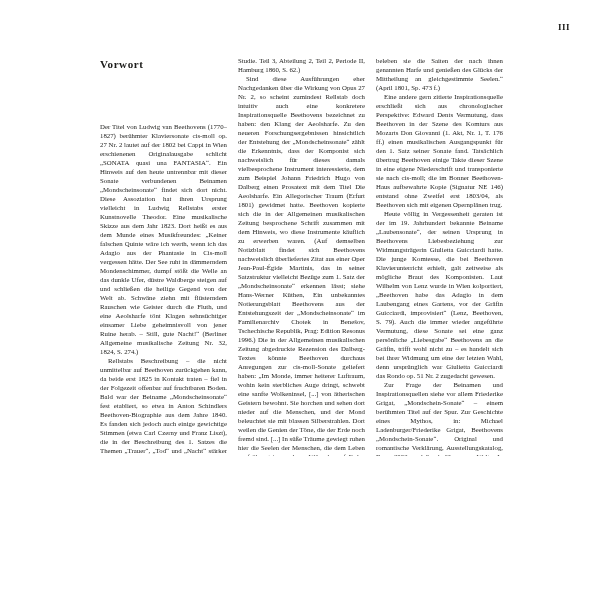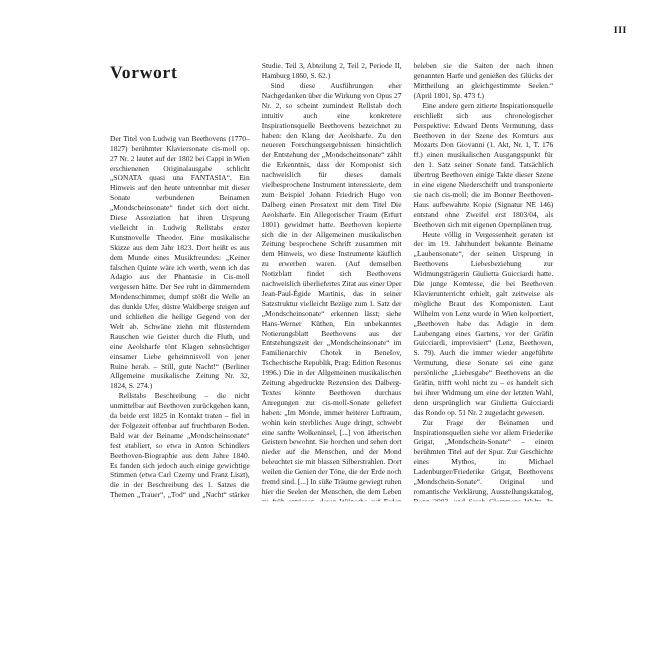--- a/index.html
+++ b/index.html
@@ -23,21 +23,21 @@
     right: 30px;
     font-size: 9px;
     font-weight: bold;
     letter-spacing: 0.5px;
   }
   .heading {
     position: absolute;
     top: 58px;
     left: 100px;
     margin: 0;
-    font-size: 16px;
+    font-size: 11px;
     font-weight: 600;
     letter-spacing: 0.6px;
   }
   .col {
     position: absolute;
     width: 127px;
     font-size: 6.8px;
     line-height: 9px;
     text-align: justify;
     hyphens: auto;

